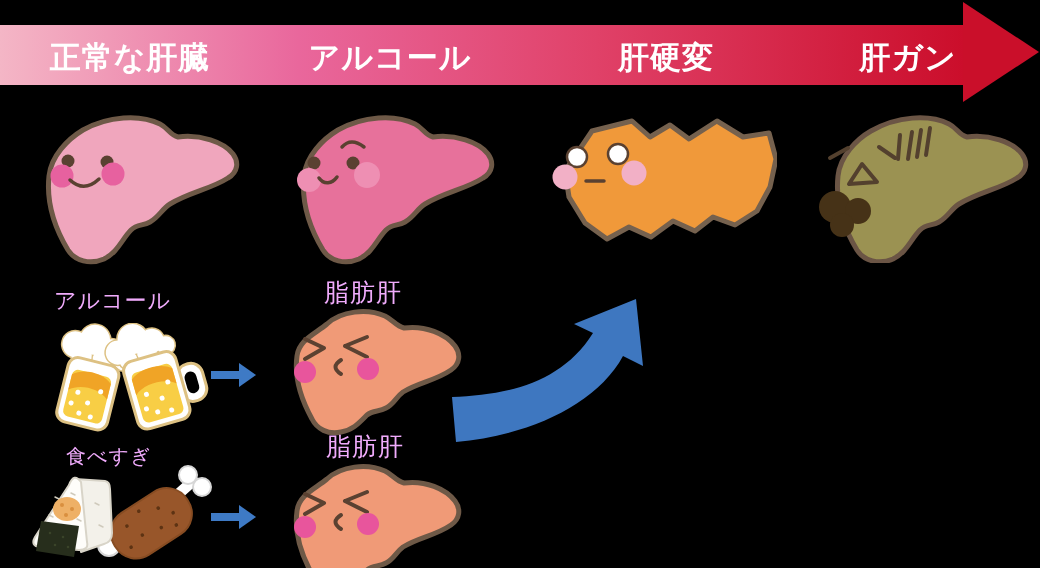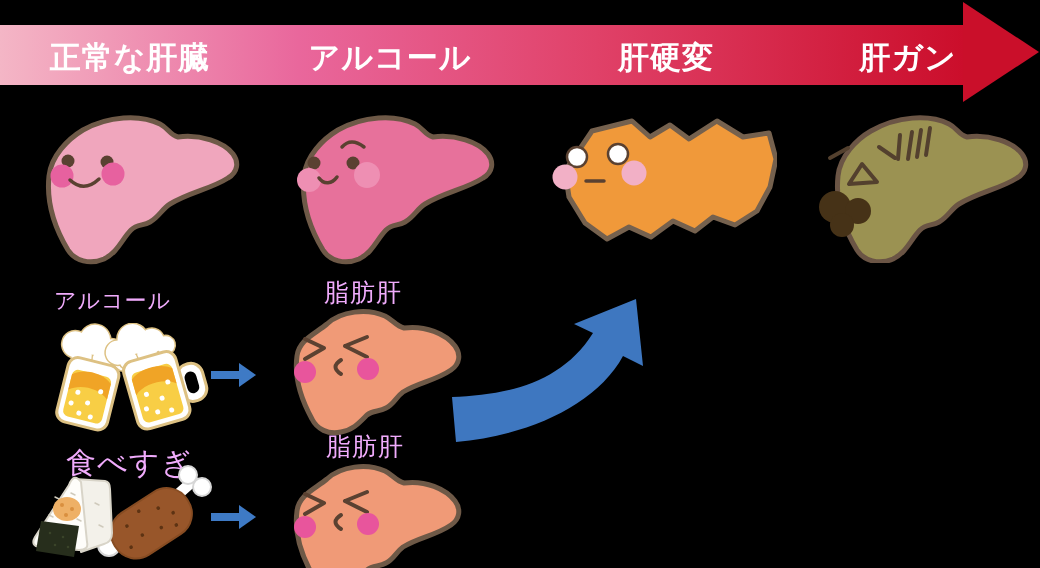--- a/index.html
+++ b/index.html
@@ -20,21 +20,21 @@
   .stage-label{
     position:absolute;top:37px;transform:translateX(-50%);
     color:#fff;font-size:31px;font-weight:bold;white-space:nowrap;letter-spacing:1px;
   }
   .s0{left:130px}.s1{left:390px}.s2{left:666px}.s3{left:908px}
   
   .caption{
     position:absolute;color:#f0abfc;font-weight:normal;white-space:nowrap;letter-spacing:1px;
   }
   .cap-alcohol{left:54px;top:286px;font-size:22px;}
-  .cap-eat{left:66px;top:443px;font-size:30px;}
+  .cap-eat{left:66px;top:443px;font-size:20px;}
   .cap-fat1{left:324px;top:276px;font-size:25px;}
   .cap-fat2{left:326px;top:430px;font-size:25px;}
   .abs{position:absolute;}
 </style>
 </head>
 <body>
 
 <div id="stage">
 
   <div class="band"></div>

